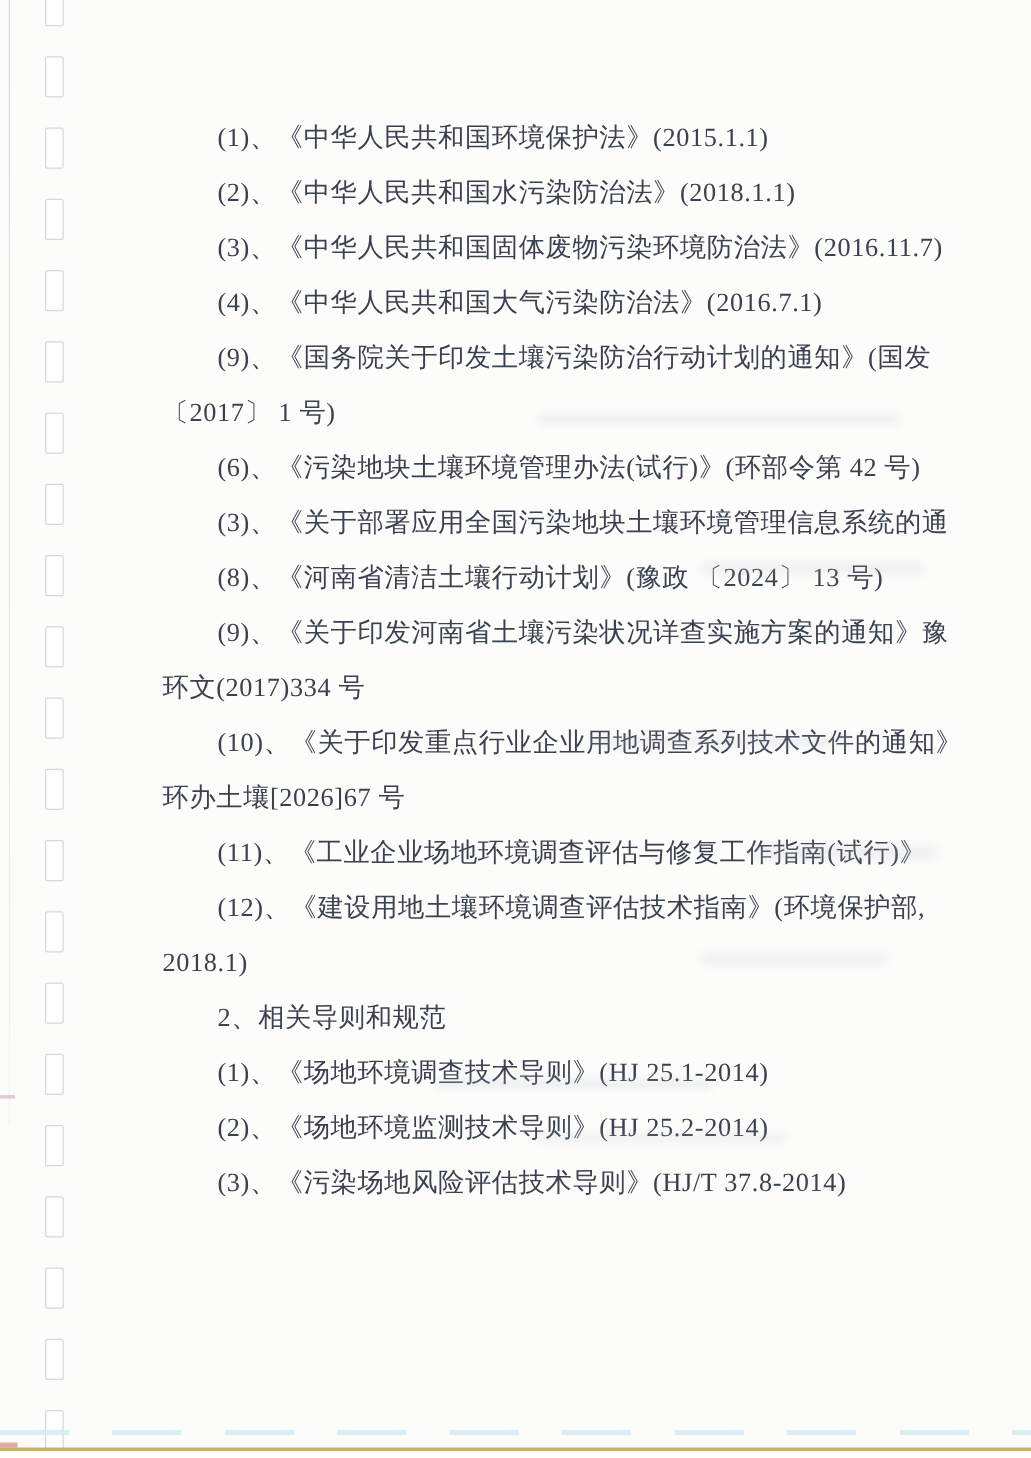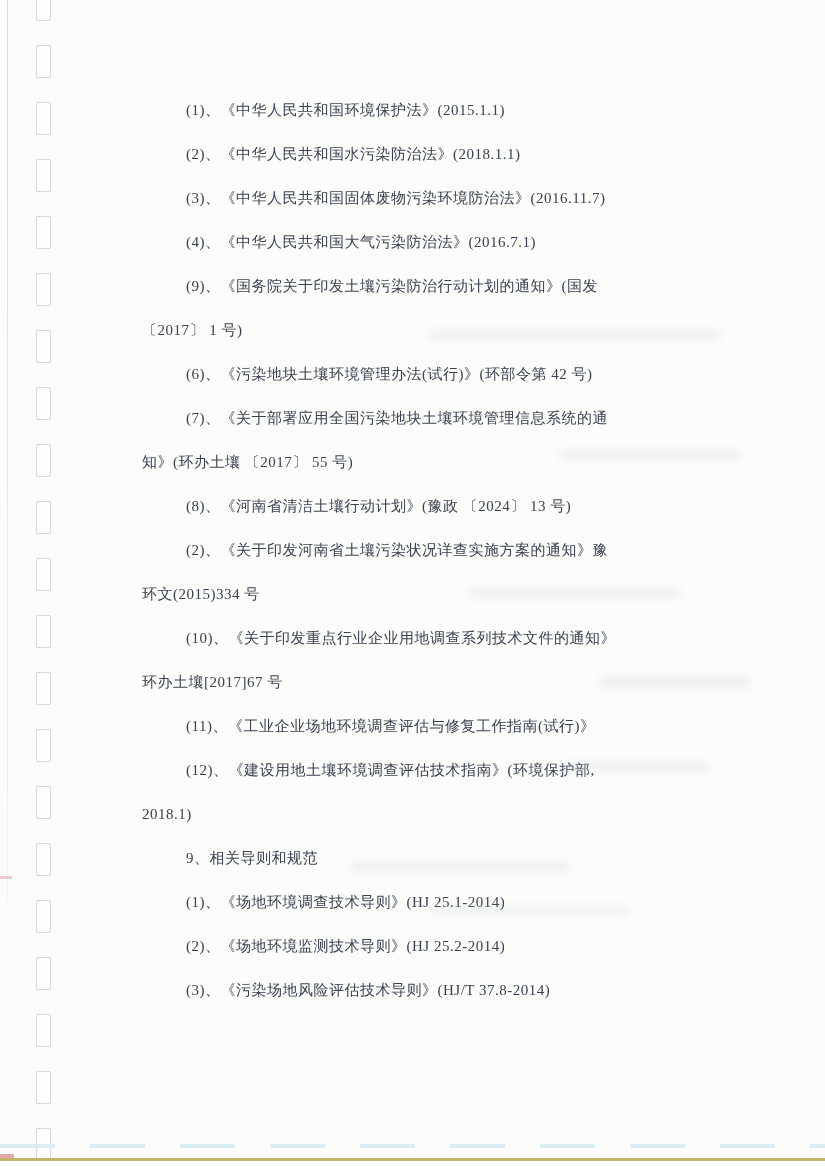--- a/index.html
+++ b/index.html
@@ -35,23 +35,22 @@
     border-radius: 2px;
     background: rgba(255,255,255,.6);
   }
   
   .textblock {
     position: absolute;
     left: 130px;
     top: 88px;
     width: 672px;
     color: var(--ink, #3a4150);
-    font-size: 15px;
+    font-size: 21px;
     letter-spacing: .5px;
-    margin-left: 12px;
   }
   .line {
     height: 44px;
     line-height: 44px;
     white-space: nowrap;
   }
   .line.indent { padding-left: 44px; }
   
   .smudge {
     position: absolute;
@@ -128,31 +127,30 @@
     </div>
 
   <div class="textblock">
     <div class="line indent">(1)、《中华人民共和国环境保护法》(2015.1.1)</div>
     <div class="line indent">(2)、《中华人民共和国水污染防治法》(2018.1.1)</div>
     <div class="line indent">(3)、《中华人民共和国固体废物污染环境防治法》(2016.11.7)</div>
     <div class="line indent">(4)、《中华人民共和国大气污染防治法》(2016.7.1)</div>
     <div class="line indent">(9)、《国务院关于印发土壤污染防治行动计划的通知》(国发</div>
     <div class="line">〔2017〕 1 号)</div>
     <div class="line indent">(6)、《污染地块土壤环境管理办法(试行)》(环部令第 42 号)</div>
-    <div class="line indent">(7)、《关于部署应用全国污染地块土壤环境管理信息系统的通</div>
-    <div class="line">知》(环办土壤 〔2017〕 55 号)</div>
+    <div class="line indent">(3)、《关于部署应用全国污染地块土壤环境管理信息系统的通</div>
     <div class="line indent">(8)、《河南省清洁土壤行动计划》(豫政 〔2024〕 13 号)</div>
-    <div class="line indent">(2)、《关于印发河南省土壤污染状况详查实施方案的通知》豫</div>
-    <div class="line">环文(2015)334 号</div>
+    <div class="line indent">(9)、《关于印发河南省土壤污染状况详查实施方案的通知》豫</div>
+    <div class="line">环文(2017)334 号</div>
     <div class="line indent">(10)、《关于印发重点行业企业用地调查系列技术文件的通知》</div>
-    <div class="line">环办土壤[2017]67 号</div>
+    <div class="line">环办土壤[2026]67 号</div>
     <div class="line indent">(11)、《工业企业场地环境调查评估与修复工作指南(试行)》</div>
     <div class="line indent">(12)、《建设用地土壤环境调查评估技术指南》(环境保护部,</div>
     <div class="line">2018.1)</div>
-    <div class="line indent">9、相关导则和规范</div>
+    <div class="line indent">2、相关导则和规范</div>
     <div class="line indent">(1)、《场地环境调查技术导则》(HJ 25.1-2014)</div>
     <div class="line indent">(2)、《场地环境监测技术导则》(HJ 25.2-2014)</div>
     <div class="line indent">(3)、《污染场地风险评估技术导则》(HJ/T 37.8-2014)</div>
   </div>
 
   <div class="cyan-dashes"></div>
   <div class="gold-line"></div>
   <div class="below-gold"></div>
   <div class="pink-dash"></div>
   <div class="red-dash"></div>

